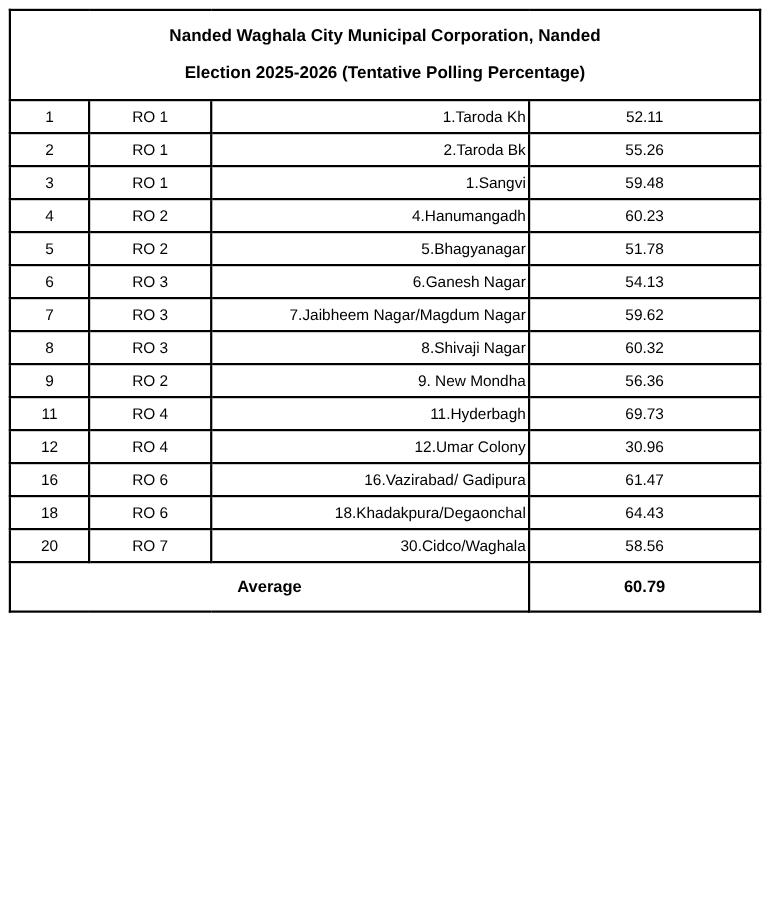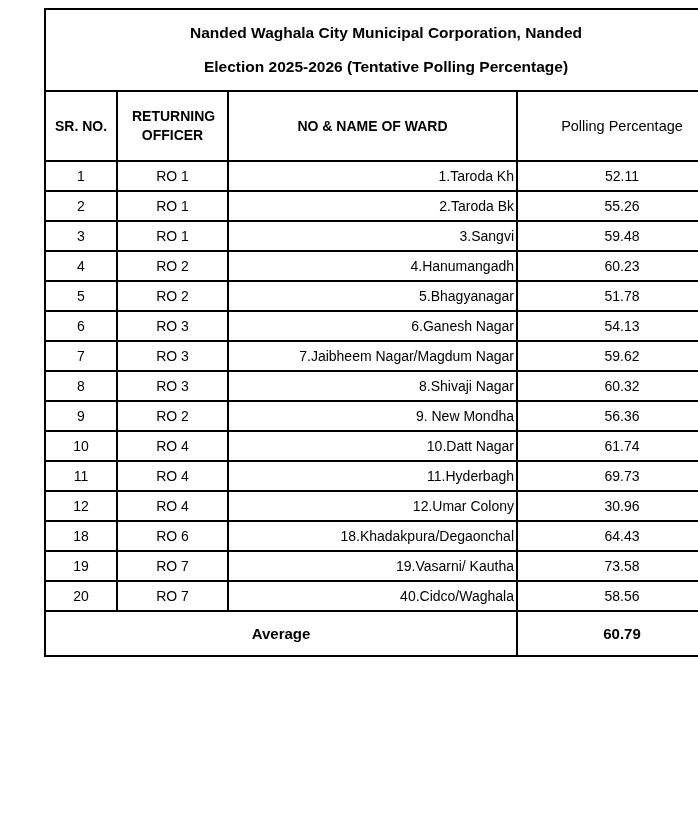--- a/index.html
+++ b/index.html
@@ -10,21 +10,20 @@
     width: 698px;
     height: 821px;
     font-family: "Liberation Sans", sans-serif;
     color: #000000;
   }
   .sheet {
     position: absolute;
     left: 8px;
     top: 8px;
     width: 608px;
-    margin-left: 36px;
   }
   table {
     width: 100%;
     border-collapse: collapse;
     table-layout: fixed;
   }
   td, th {
     border: 2px solid #000000;
     font-size: 14px;
     text-align: center;
@@ -84,46 +83,40 @@
       <col class="c-ward">
       <col class="c-poll">
     </colgroup>
     <thead>
       <tr>
         <td class="title-cell" colspan="4">
           <div class="title-line">Nanded Waghala City Municipal Corporation, Nanded</div>
           <div class="title-line">Election 2025-2026 (Tentative Polling Percentage)</div>
         </td>
       </tr>
-      <tr class="head-row">
-        <th>SR. NO.</th>
-        <th class="ro-head">RETURNING OFFICER</th>
-        <th>NO &amp; NAME OF WARD</th>
-        <th class="poll-head">Polling Percentage</th>
-      </tr>
     </thead>
     <tbody>
   <tr>
     <td>1</td>
     <td>RO 1</td>
     <td class="ward-cell">1.Taroda Kh</td>
     <td>52.11</td>
   </tr>
 
   <tr>
     <td>2</td>
     <td>RO 1</td>
     <td class="ward-cell">2.Taroda Bk</td>
     <td>55.26</td>
   </tr>
 
   <tr>
     <td>3</td>
     <td>RO 1</td>
-    <td class="ward-cell">3.Sangvi</td>
+    <td class="ward-cell">1.Sangvi</td>
     <td>59.48</td>
   </tr>
 
   <tr>
     <td>4</td>
     <td>RO 2</td>
     <td class="ward-cell">4.Hanumangadh</td>
     <td>60.23</td>
   </tr>
 
@@ -155,64 +148,58 @@
     <td>60.32</td>
   </tr>
 
   <tr>
     <td>9</td>
     <td>RO 2</td>
     <td class="ward-cell">9. New Mondha</td>
     <td>56.36</td>
   </tr>
 
-  <tr>
-    <td>10</td>
-    <td>RO 4</td>
-    <td class="ward-cell">10.Datt Nagar</td>
-    <td>61.74</td>
-  </tr>
 
   <tr>
     <td>11</td>
     <td>RO 4</td>
     <td class="ward-cell">11.Hyderbagh</td>
     <td>69.73</td>
   </tr>
 
   <tr>
     <td>12</td>
     <td>RO 4</td>
     <td class="ward-cell">12.Umar Colony</td>
     <td>30.96</td>
   </tr>
 
 
 
 
+  <tr>
+    <td>16</td>
+    <td>RO 6</td>
+    <td class="ward-cell">16.Vazirabad/ Gadipura</td>
+    <td>61.47</td>
+  </tr>
 
 
   <tr>
     <td>18</td>
     <td>RO 6</td>
     <td class="ward-cell">18.Khadakpura/Degaonchal</td>
     <td>64.43</td>
   </tr>
 
-  <tr>
-    <td>19</td>
-    <td>RO 7</td>
-    <td class="ward-cell">19.Vasarni/ Kautha</td>
-    <td>73.58</td>
-  </tr>
 
   <tr>
     <td>20</td>
     <td>RO 7</td>
-    <td class="ward-cell">40.Cidco/Waghala</td>
+    <td class="ward-cell">30.Cidco/Waghala</td>
     <td>58.56</td>
   </tr>
 </tbody>
     <tfoot>
       <tr class="avg-row">
         <td colspan="3">Average</td>
         <td>60.79</td>
       </tr>
     </tfoot>
   </table>

